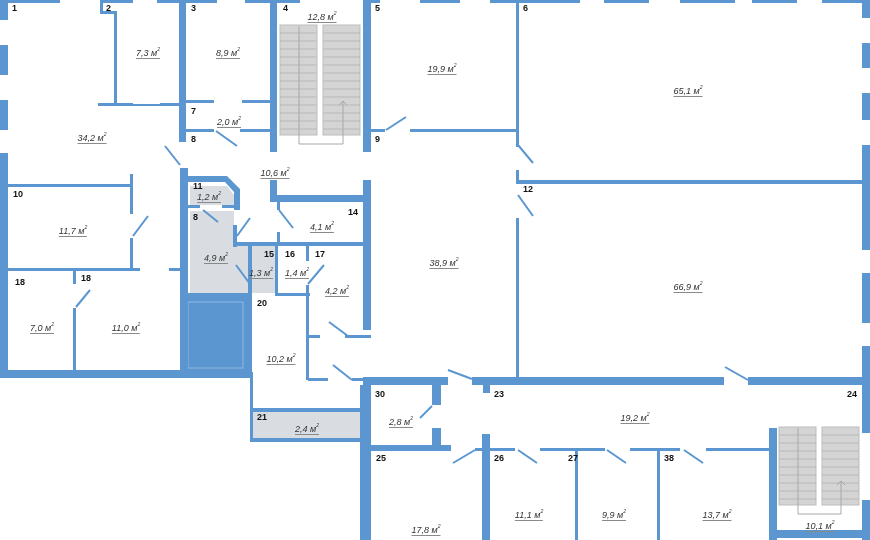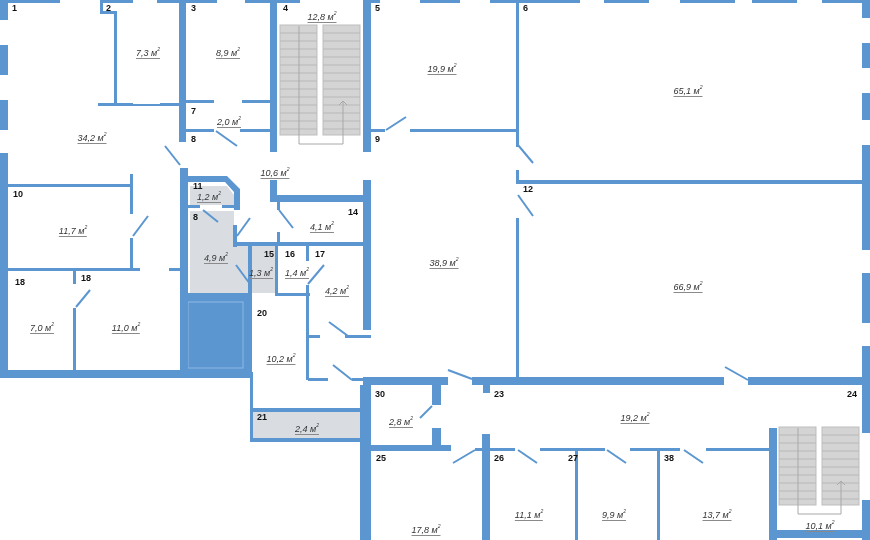--- a/index.html
+++ b/index.html
@@ -240,21 +240,21 @@
   <div class="lbl" style="left:13px;top:189px">10</div>
   <div class="lbl" style="left:193px;top:181px">11</div>
   <div class="lbl" style="left:523px;top:184px">12</div>
   <div class="lbl" style="left:193px;top:212px">8</div>
   <div class="lbl" style="left:348px;top:207px">14</div>
   <div class="lbl" style="left:264px;top:249px">15</div>
   <div class="lbl" style="left:285px;top:249px">16</div>
   <div class="lbl" style="left:315px;top:249px">17</div>
   <div class="lbl" style="left:15px;top:277px">18</div>
   <div class="lbl" style="left:81px;top:273px">18</div>
-  <div class="lbl" style="left:257px;top:308px">20</div>
+  <div class="lbl" style="left:257px;top:298px">20</div>
   <div class="lbl" style="left:257px;top:412px">21</div>
   <div class="lbl" style="left:375px;top:389px">30</div>
   <div class="lbl" style="left:494px;top:389px">23</div>
   <div class="lbl" style="left:847px;top:389px">24</div>
   <div class="lbl" style="left:376px;top:453px">25</div>
   <div class="lbl" style="left:494px;top:453px">26</div>
   <div class="lbl" style="left:568px;top:453px">27</div>
   <div class="lbl" style="left:664px;top:453px">38</div>
 </div>
 

